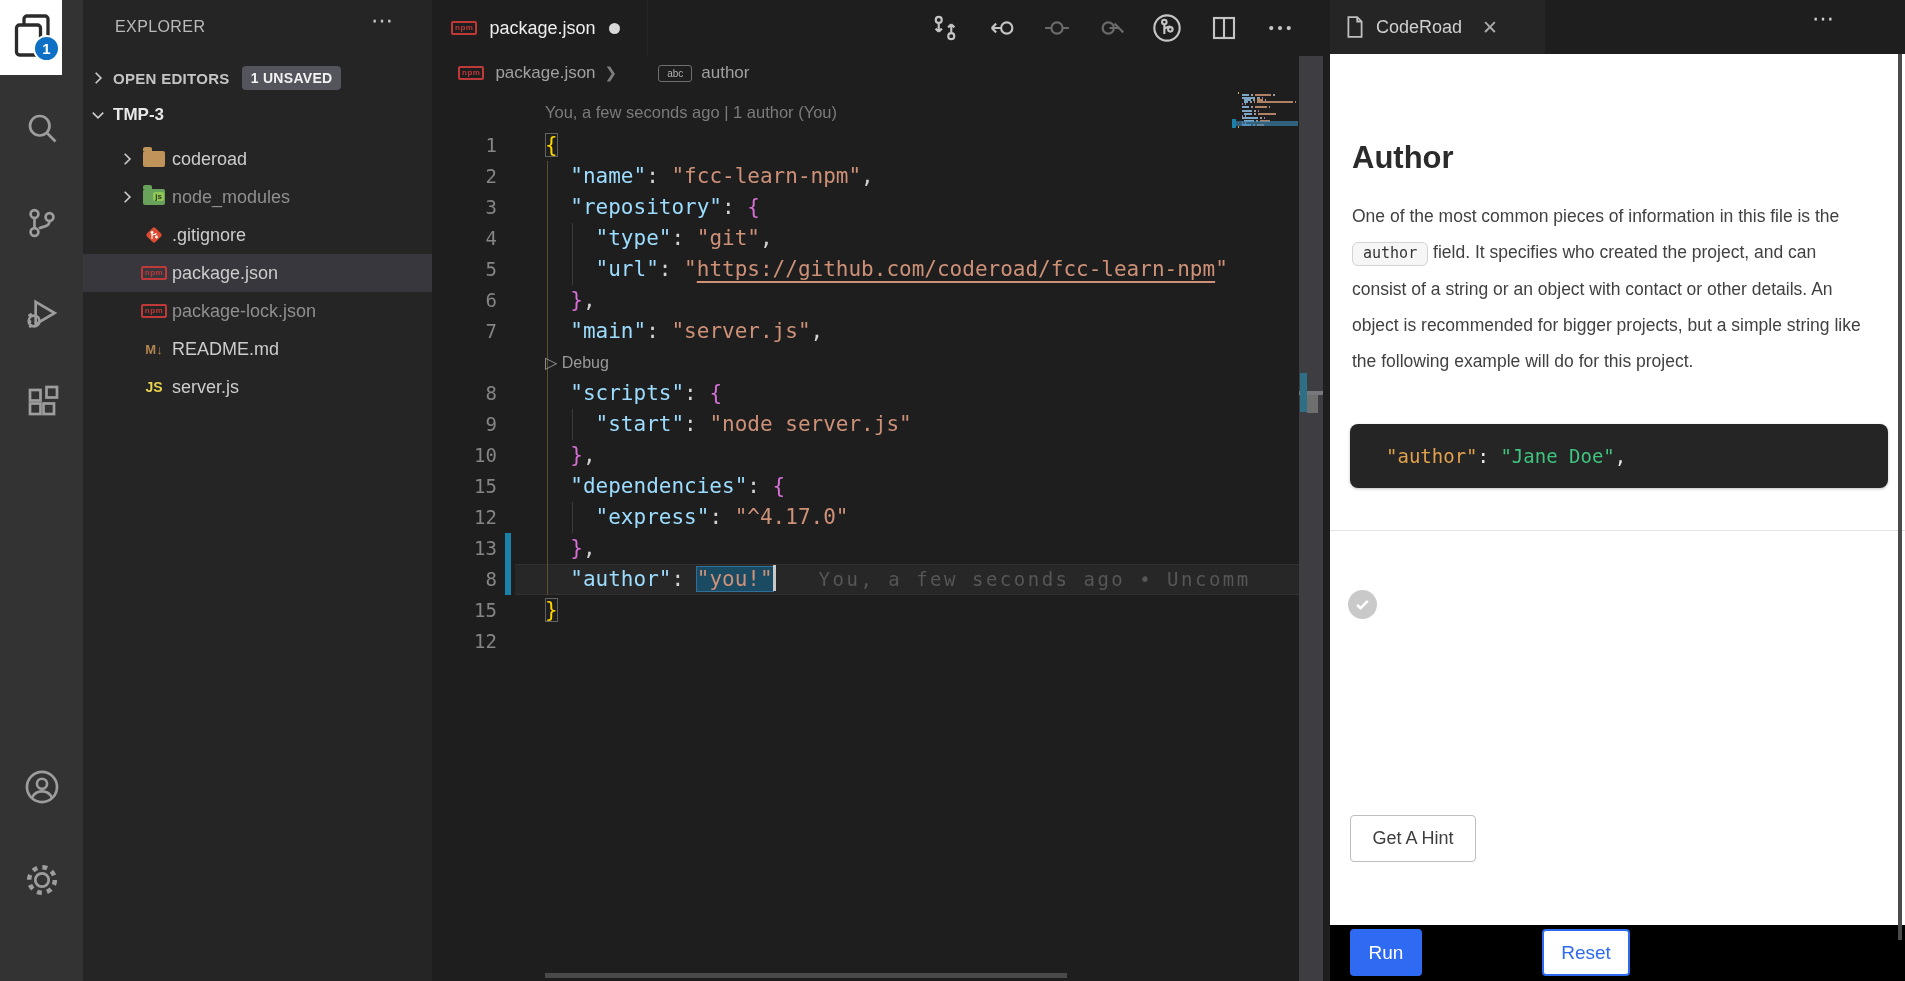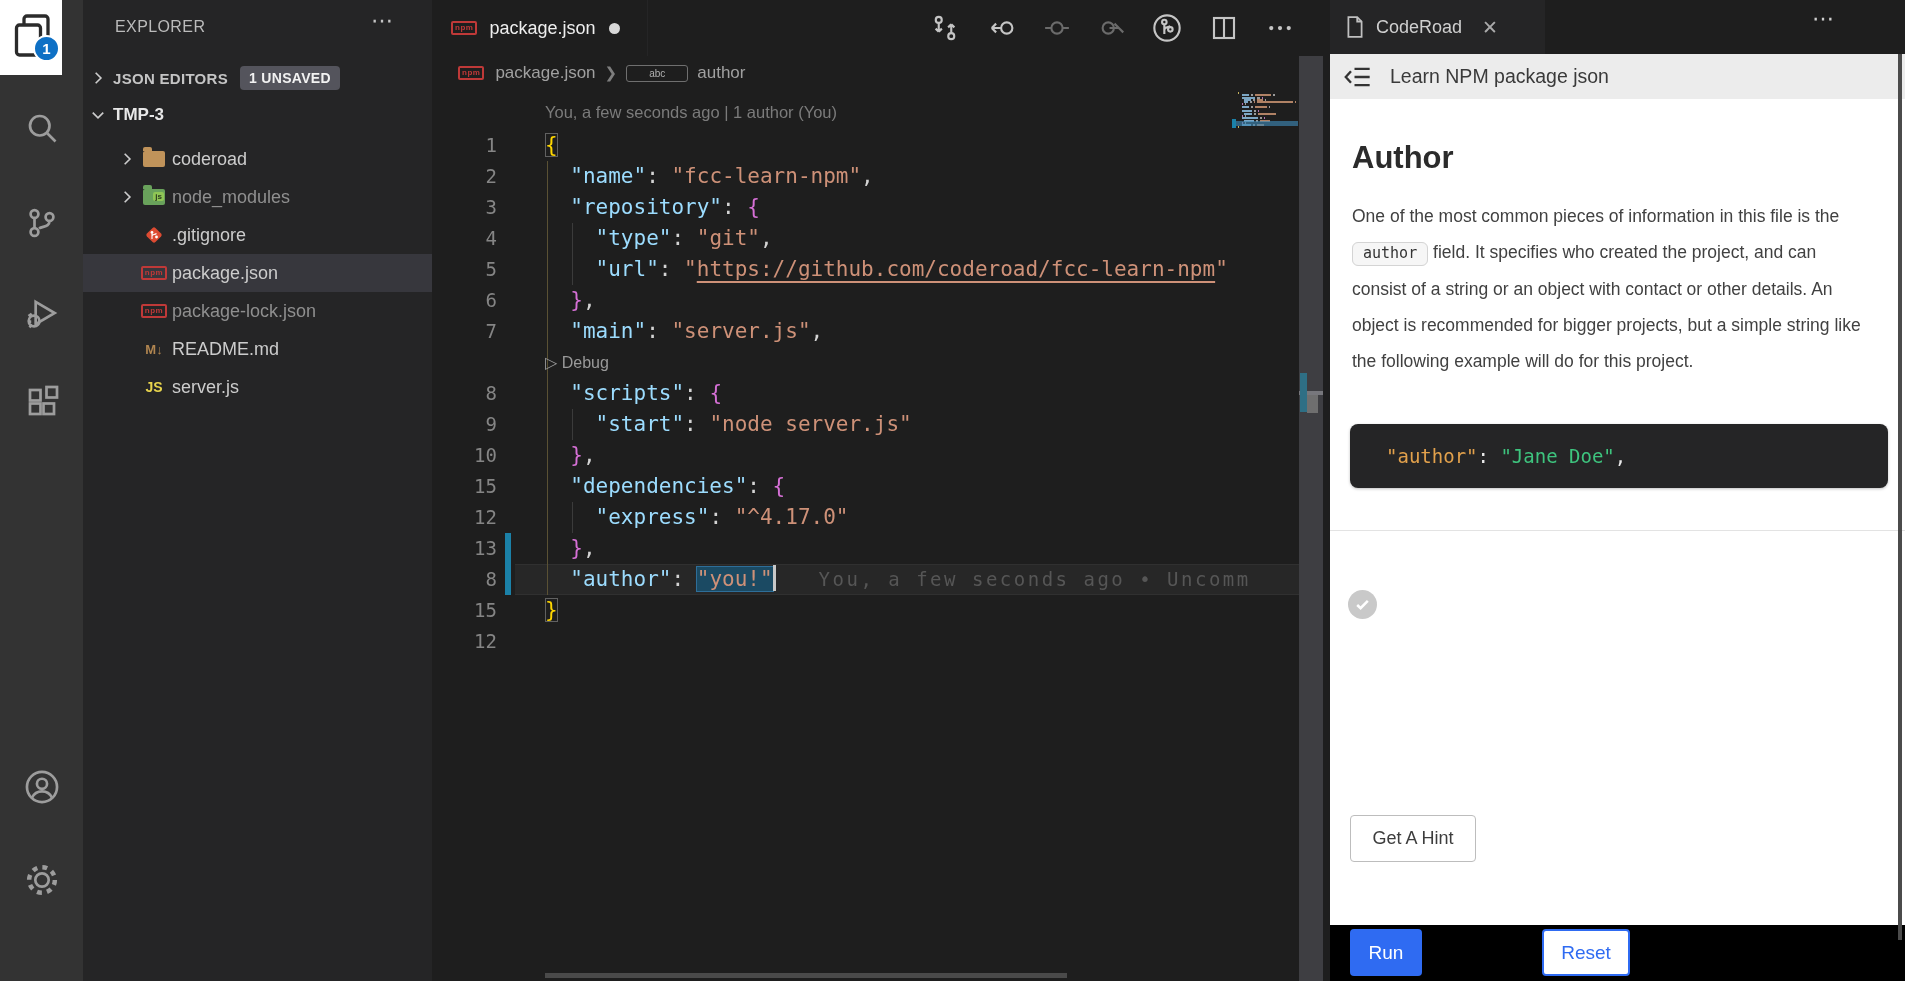--- a/index.html
+++ b/index.html
@@ -52,21 +52,21 @@
     display:flex; align-items:center; }
   #tab-pkg .npmbox { margin-left:19px; }
   #tab-title { margin-left:12px; font-size:18px; color:#eeeeee; }
   #tab-dot { margin-left:14px; width:11px; height:11px; border-radius:50%; background:#d8d8d8; }
   .ed-action { top:10px; width:36px; height:36px; display:flex; align-items:center; justify-content:center; color:#c5c5c5; }
   .ed-action.dim { color:#6b6b6b; }
   #breadcrumb { left:0; top:56px; width:898px; height:34px; display:flex; align-items:center; color:#a0a0a0; font-size:17px; }
   #breadcrumb .npmbox { margin-left:26px; }
   #bc-file { margin-left:11px; }
   #bc-sep { margin:0 9px; color:#7e7e7e; font-size:15px; }
-  #bc-kind { border:1px solid #6f6f6f; border-radius:3px; font-size:10px; padding:2px 22px; color:#b0b0b0; margin-right:9px; }
+  #bc-kind { border:1px solid #6f6f6f; border-radius:3px; font-size:10px; padding:2px 8px; color:#b0b0b0; margin-right:9px;margin-left:32px; }
   #blame-top { left:113px; top:103px; font-size:16.5px; color:#7b7b7b; }
 
   #rows { left:0; top:130px; width:867px; }
   .crow { height:31px; display:flex; white-space:pre; font-family:"DejaVu Sans Mono", monospace; font-size:21px; line-height:31px; }
   .ln { width:68px; text-align:right; padding-right:3px; color:#858585; font-size:19px; }
   .mark { width:6px; margin-left:5px; }
   .mark.on { background:#1b81a8; }
   .codeln { margin-left:34px; }
   .k { color:#9cdcfe; } .s { color:#ce9178; } .p { color:#d4d4d4; }
   .b1 { color:#ffd700; } .b2 { color:#d670d6; }
@@ -186,21 +186,21 @@
   <div id="explorer" class="abs">
     <div id="exp-title" class="abs">EXPLORER</div>
     <div id="exp-dots" class="abs">⋯</div>
 
     <div id="openeditors" class="abs">
       <span id="oe-chev" class="chev">
         <svg width="14" height="14" viewBox="0 0 12 12" fill="none" stroke="#cccccc" stroke-width="1.4">
             <path d="M4 1.5l4.5 4.5L4 10.5"></path>
           </svg>
       </span>
-      <span id="oe-label">JSON EDITORS</span>
+      <span id="oe-label">OPEN EDITORS</span>
       <span id="oe-badge">1 UNSAVED</span>
     </div>
 
     <div id="root-row" class="abs">
       <span class="chev" style="margin-left:8px">
         <svg width="14" height="14" viewBox="0 0 12 12" fill="none" stroke="#cccccc" stroke-width="1.4">
             <path d="M1.5 4l4.5 4.5L10.5 4"></path>
           </svg>
       </span>
       <span id="root-label">TMP-3</span>
@@ -469,27 +469,20 @@
         <svg style="margin-left:16px" width="18" height="22" viewBox="0 0 16 20" fill="none" stroke="#c0c0c0" stroke-width="1.6">
           <path d="M2 1h8l4 4v14H2z"></path>
             <path d="M10 1v4h4"></path>
         </svg>
         <span id="p-tab-title">CodeRoad</span>
         <span id="p-tab-close">✕</span>
       </div>
       <div id="p-dots" class="abs">⋯</div>
     </div>
 
-    <div id="p-header" class="abs">
-      <svg style="margin-left:14px" width="28" height="24" viewBox="0 0 24 20" fill="none" stroke="#333" stroke-width="2">
-        <path d="M9 3h13M9 10h13M9 17h13"></path>
-          <path d="M6 5l-4.5 5L6 15"></path>
-      </svg>
-      <span id="p-header-title">Learn NPM package json</span>
-    </div>
 
     <div id="p-h1" class="abs">Author</div>
     <div id="p-para" class="abs">One of the most common pieces of information in this file is the <span class="chip">author</span> field. It specifies who created the project, and can consist of a string or an object with contact or other details. An object is recommended for bigger projects, but a simple string like the following example will do for this project.</div>
 
     <div id="p-code" class="abs">
       <span id="p-code-line"><span class="ck">"author"</span><span class="cp">: </span><span class="cs">"Jane Doe"</span><span class="cp">,</span></span>
     </div>
 
     <div id="p-divider" class="abs"></div>
 

